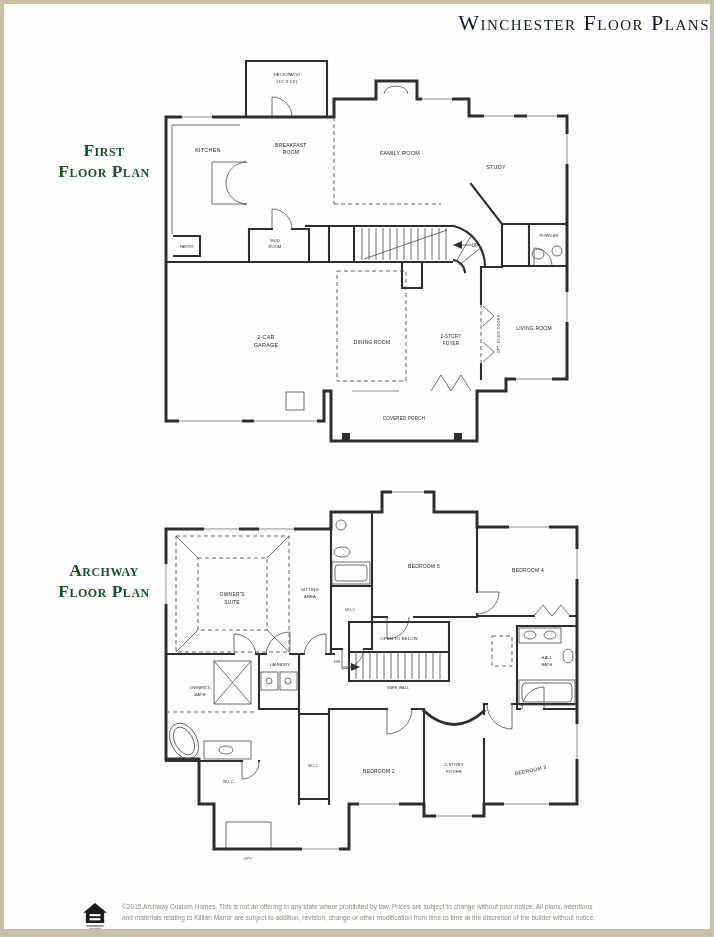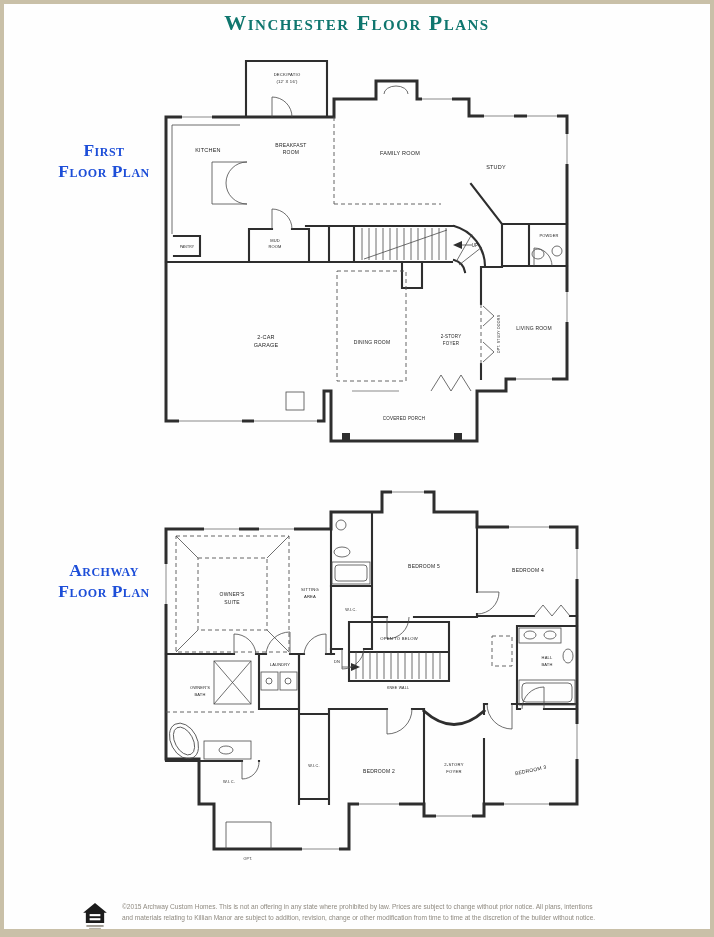--- a/index.html
+++ b/index.html
@@ -1,24 +1,24 @@
 <!DOCTYPE html>
 <html><head>
 <meta charset="utf-8">
 <style>
   html,body{margin:0;padding:0;background:#f4f3f0;}
   .page{position:relative;width:714px;height:937px;background:#fefefe;
         border:4px solid #c9c0a8;border-bottom-width:8px;box-sizing:border-box;
         font-family:"Liberation Sans",sans-serif;overflow:hidden;}
-  .title{position:absolute;top:6px;left:0;width:100%;text-align:center;
-         font-family:"Liberation Serif",serif;font-variant:small-caps;font-weight:bold;
-         font-size:22px;letter-spacing:1.5px;color:#0f766e;}
+  .title{position:absolute;top:6px;left:0;width:100%;text-align:right;
+         font-family:"Liberation Serif",serif;font-variant:small-caps;font-weight:normal;
+         font-size:22px;letter-spacing:1.5px;color:#0f172a;}
   .floor-heading{position:absolute;text-align:center;font-family:"Liberation Serif",serif;
          font-variant:small-caps;font-weight:bold;font-size:17.5px;line-height:1.22;
-         color:#1d4ed8;letter-spacing:.5px;}
+         color:#14532d;letter-spacing:.5px;}
   #ff-heading{left:20px;top:136px;width:160px;}
   #sf-heading{left:14px;top:556px;width:172px;}
   svg.plan{position:absolute;left:140px;}
   #ff-svg{top:50px;}
   #sf-svg{top:478px;}
   .w3{stroke:#2e2e2e;stroke-width:3;fill:none;stroke-linecap:square;}
   .w2{stroke:#2e2e2e;stroke-width:2.1;fill:none;stroke-linecap:square;}
   .t{stroke:#4a4a4a;stroke-width:.8;fill:none;}
   .d{stroke:#555;stroke-width:.9;fill:none;stroke-dasharray:4 3;}
   .win-bg{stroke:#fefefe;stroke-width:4.5;fill:none;}

